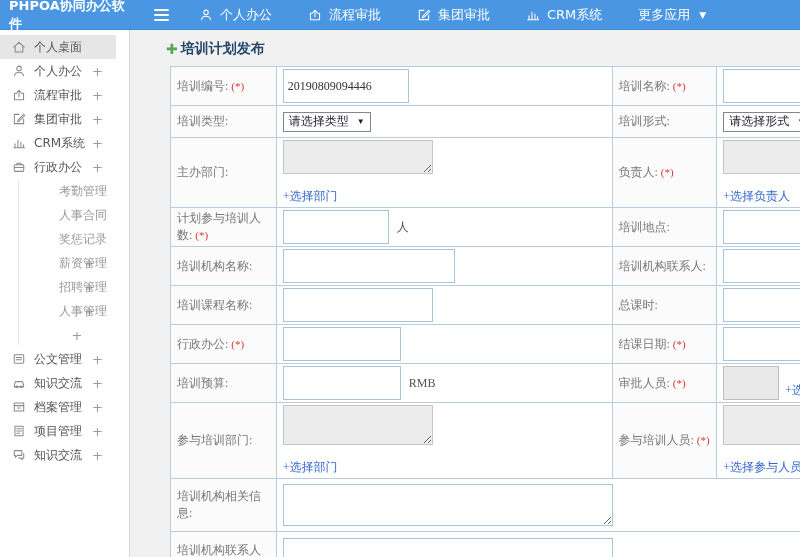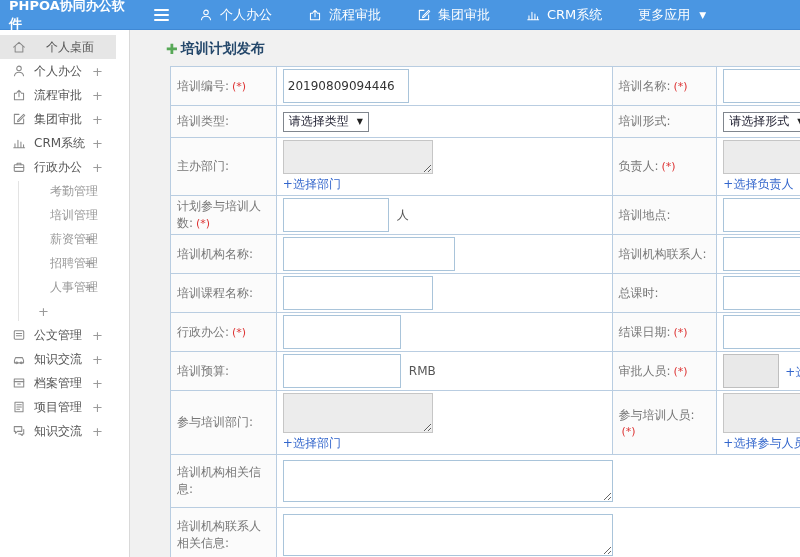--- a/index.html
+++ b/index.html
@@ -24,36 +24,36 @@
   .topnav .caret { font-size:9px; margin-left:2px; }
   
   .sidebar {
     position:absolute; top:30px; left:0; width:130px; height:527px;
     background:#fff; border-right:1px solid #d9d9d9; padding-top:5px;
   }
   .side-item {
     position:relative; height:24px; display:flex; align-items:center;
     padding-left:12px; color:#555; cursor:pointer; width:116px; font-size:12px;
   }
-  .side-item.active { background:#e6e6e6;gap:12px; }
+  .side-item.active { background:#e6e6e6; }
   .side-item .icon { display:inline-flex; color:#8a8a8a; margin-right:8px; }
   .side-item .plus { position:absolute; left:92px; color:#9a9a9a; font-size:13px; }
   .sub-group { position:relative; }
   .sub-group:before { content:""; position:absolute; left:18px; top:2px; bottom:2px; border-left:1px solid #e3e3e3; }
-  .side-item.sub { padding-left:50px; color:#999; }
+  .side-item.sub { padding-left:50px; color:#999;justify-content:center; }
   .side-item.sub .plus { left:84px; }
   
   .main { position:absolute; top:30px; left:130px; width:670px; height:527px; overflow:hidden; background:#f1f1f1; }
   .page-title {
     margin:10px 0 8px 36px; height:18px; display:flex; align-items:center;
     color:#25486b; font-weight:bold; font-size:14px;
   }
   .page-title .plus-ico { color:#57a857; font-size:14px; margin-right:3px; font-weight:normal; }
   table.form { border-collapse:collapse; margin-left:40px; width:880px; table-layout:fixed; background:#fff; }
-  table.form td { border:1px solid #b9cde1; padding:2px 6px; vertical-align:middle; overflow:hidden; }
+  table.form td { border:1px solid #b9cde1; padding:2px 6px; vertical-align:middle; overflow:hidden;font-family:Liberation Serif, serif; }
   td.lbl  { width:105px; background:#fbfbfb; color:#777; padding-left:8px; }
   td.fld  { width:333px; background:#fff; }
   td.lbl2 { width:104px; background:#fbfbfb; color:#777; padding-left:8px; }
   td.fld2 { width:330px; background:#fff; }
   .req { color:#d33; margin-left:3px; font-size:11px; }
   .inp {
     height:28px; border:1px solid #a9c4da; background:#fff; padding:16px 4px;
     font-size:12px; font-family:inherit; color:#333; vertical-align:middle;
   }
   .inp.readonly { background:#e9e9e9; border:1px solid #bfbfbf; }
@@ -63,21 +63,21 @@
   }
   .sel .caret { font-size:8px; color:#222; }
   textarea { font-family:inherit; font-size:12px; }
   .picker {
     width:150px; height:34px; background:#ececec; border:1px solid #c6c6c6;
     resize:both; display:block; color:#555;
   }
   .picker.tall { height:40px; }
   .bigta { width:330px; height:42px; border:1px solid #a9c4da; background:#fff; resize:both; display:block; }
   .lnk { color:#36c; text-decoration:none; cursor:pointer; white-space:nowrap; }
-  .fld .lnk, .fld2 .lnk { display:inline-block; margin-top:2px; }
+  .fld .lnk, .fld2 .lnk { display:inline-block; margin-top:14px; }
   .suffix { margin-left:8px; color:#555; }
   .inline { display:flex; align-items:center; }
 </style>
 </head>
 <body>
 
 <div class="header">
   <div class="logo">PHPOA协同办公软件</div>
   <span class="hamb">
       <i></i>
@@ -186,21 +186,24 @@
         </svg>
       </span>
     <span>行政办公</span>
     <span class="plus">+</span>
   </div>
   <div class="sub-group">
     <div class="side-item sub">
       <span>考勤管理</span>
     </div>
     <div class="side-item sub">
-      <span>培训管理</span>
+      <span>人事合同</span>
+    </div>
+    <div class="side-item sub">
+      <span>奖惩记录</span>
     </div>
     <div class="side-item sub">
       <span>薪资管理</span>
       <span class="plus">+</span>
     </div>
     <div class="side-item sub">
       <span>招聘管理</span>
       <span class="plus">+</span>
     </div>
     <div class="side-item sub">

